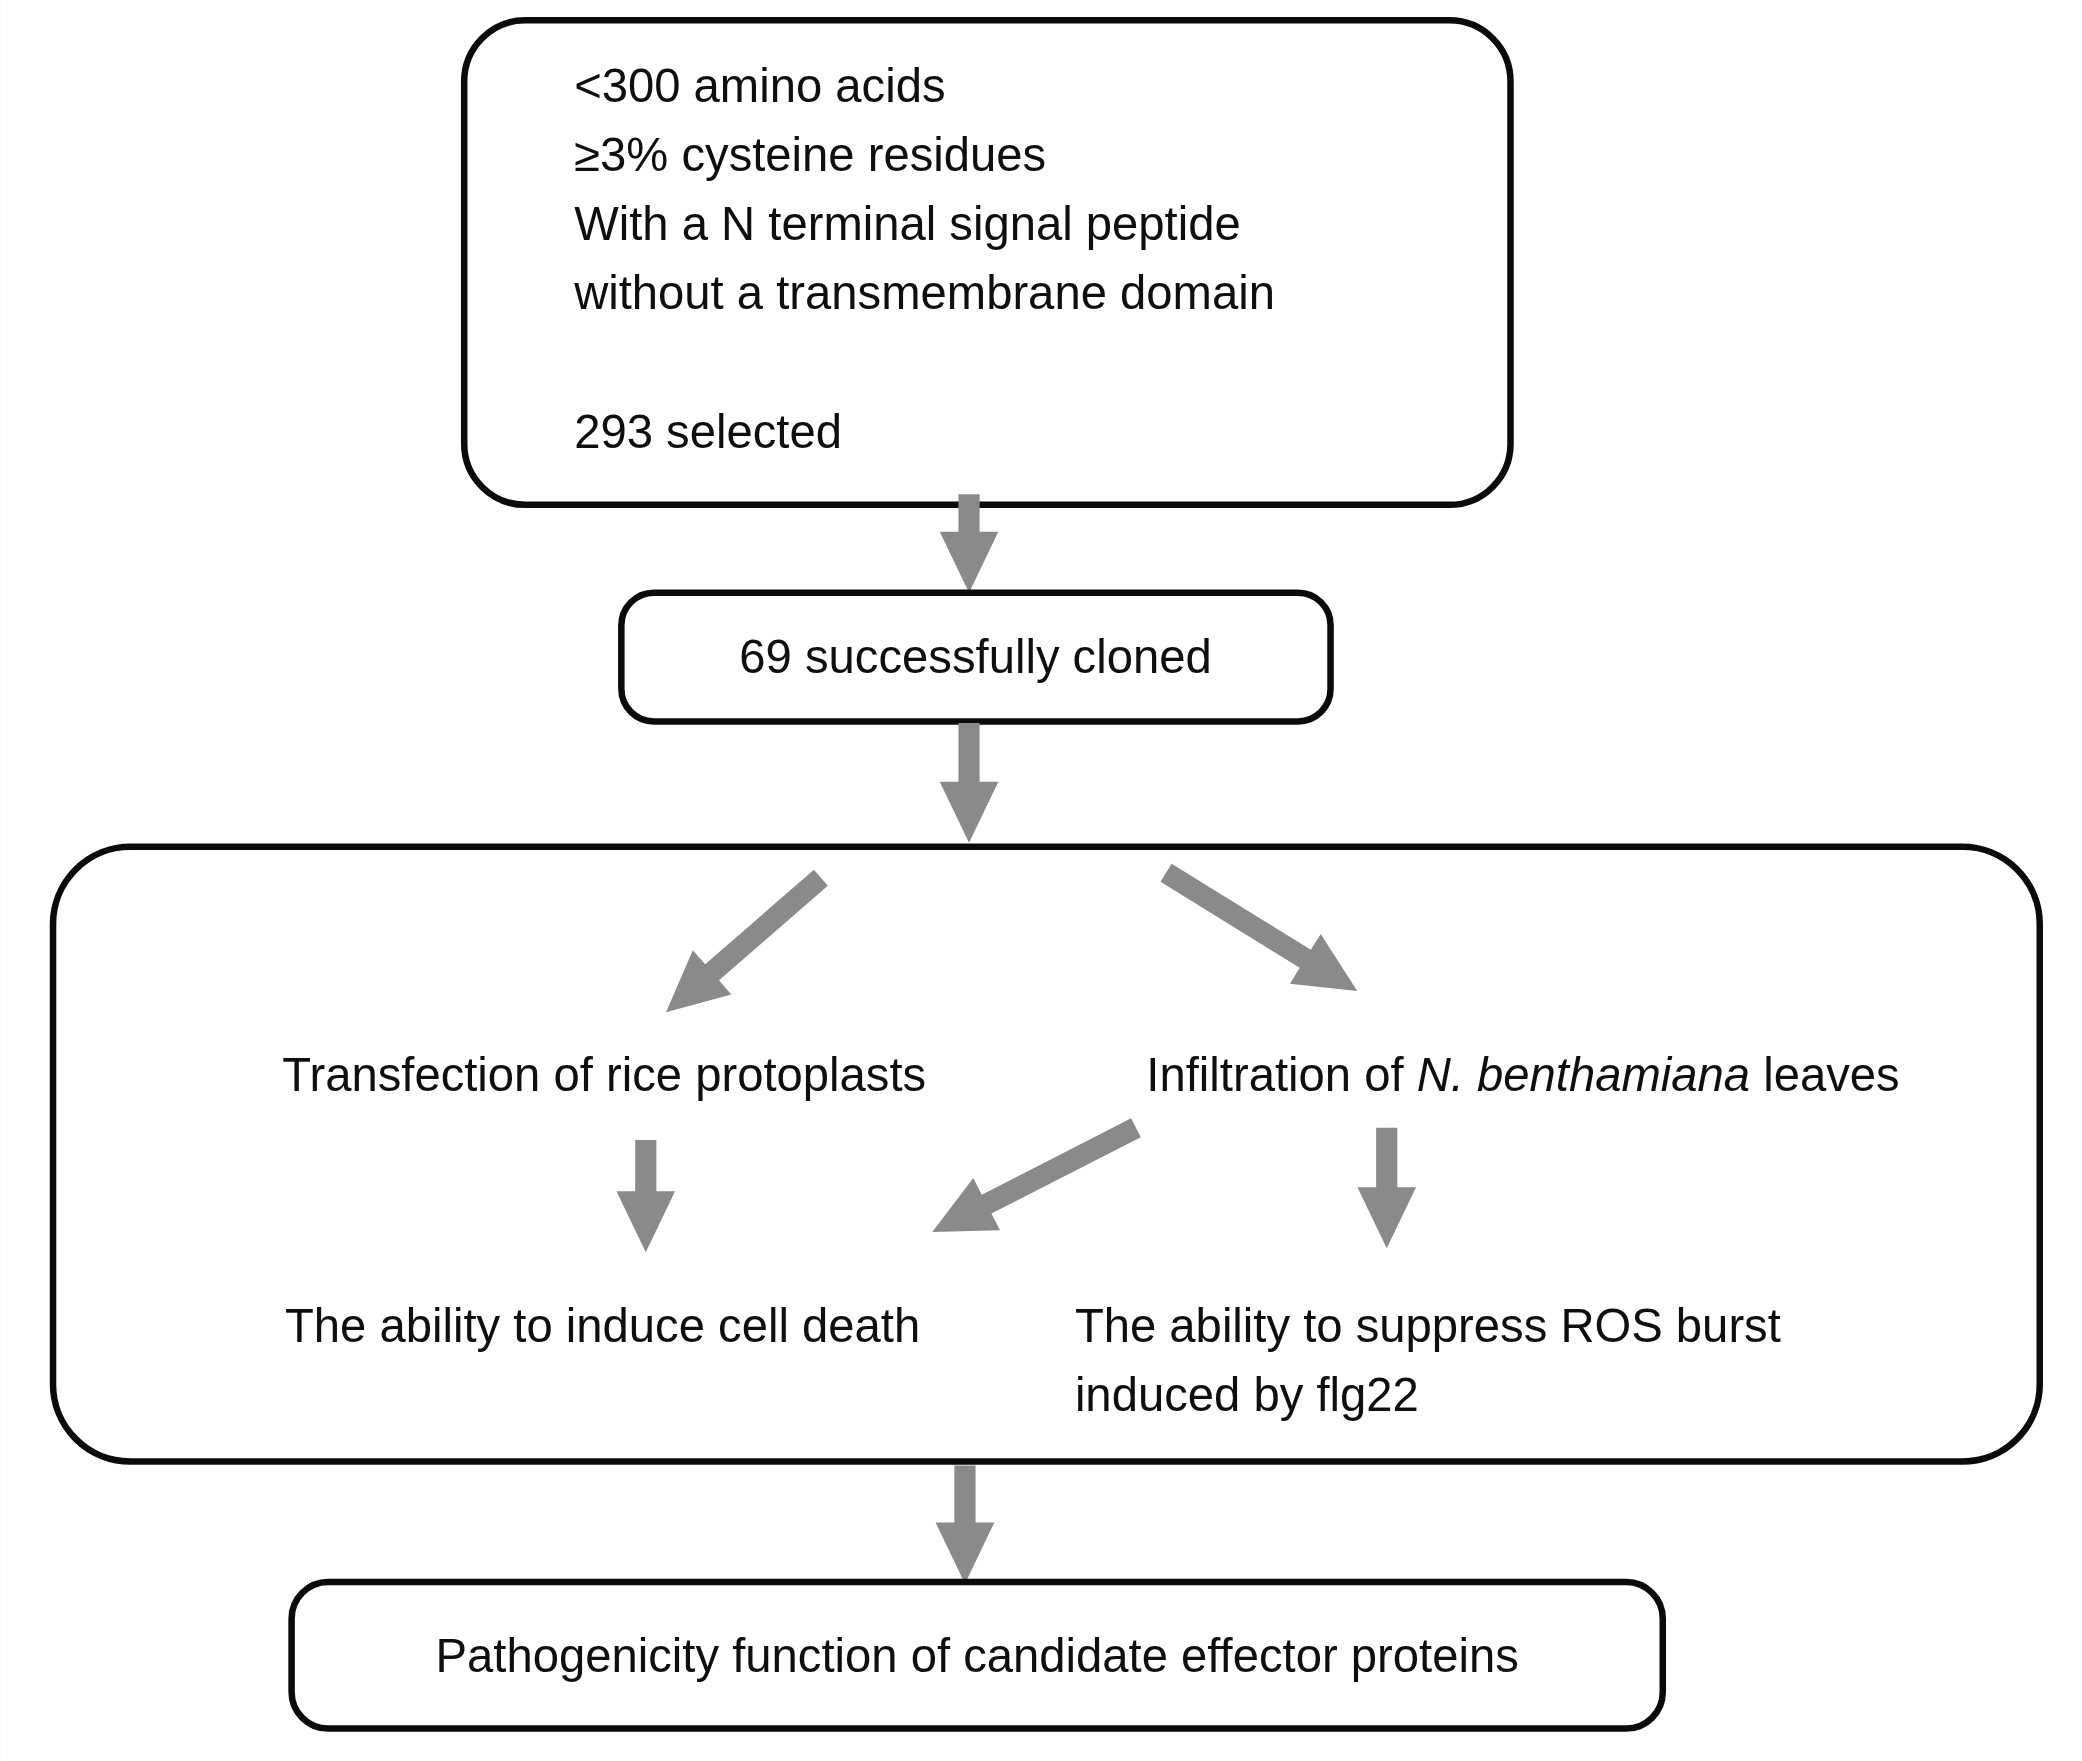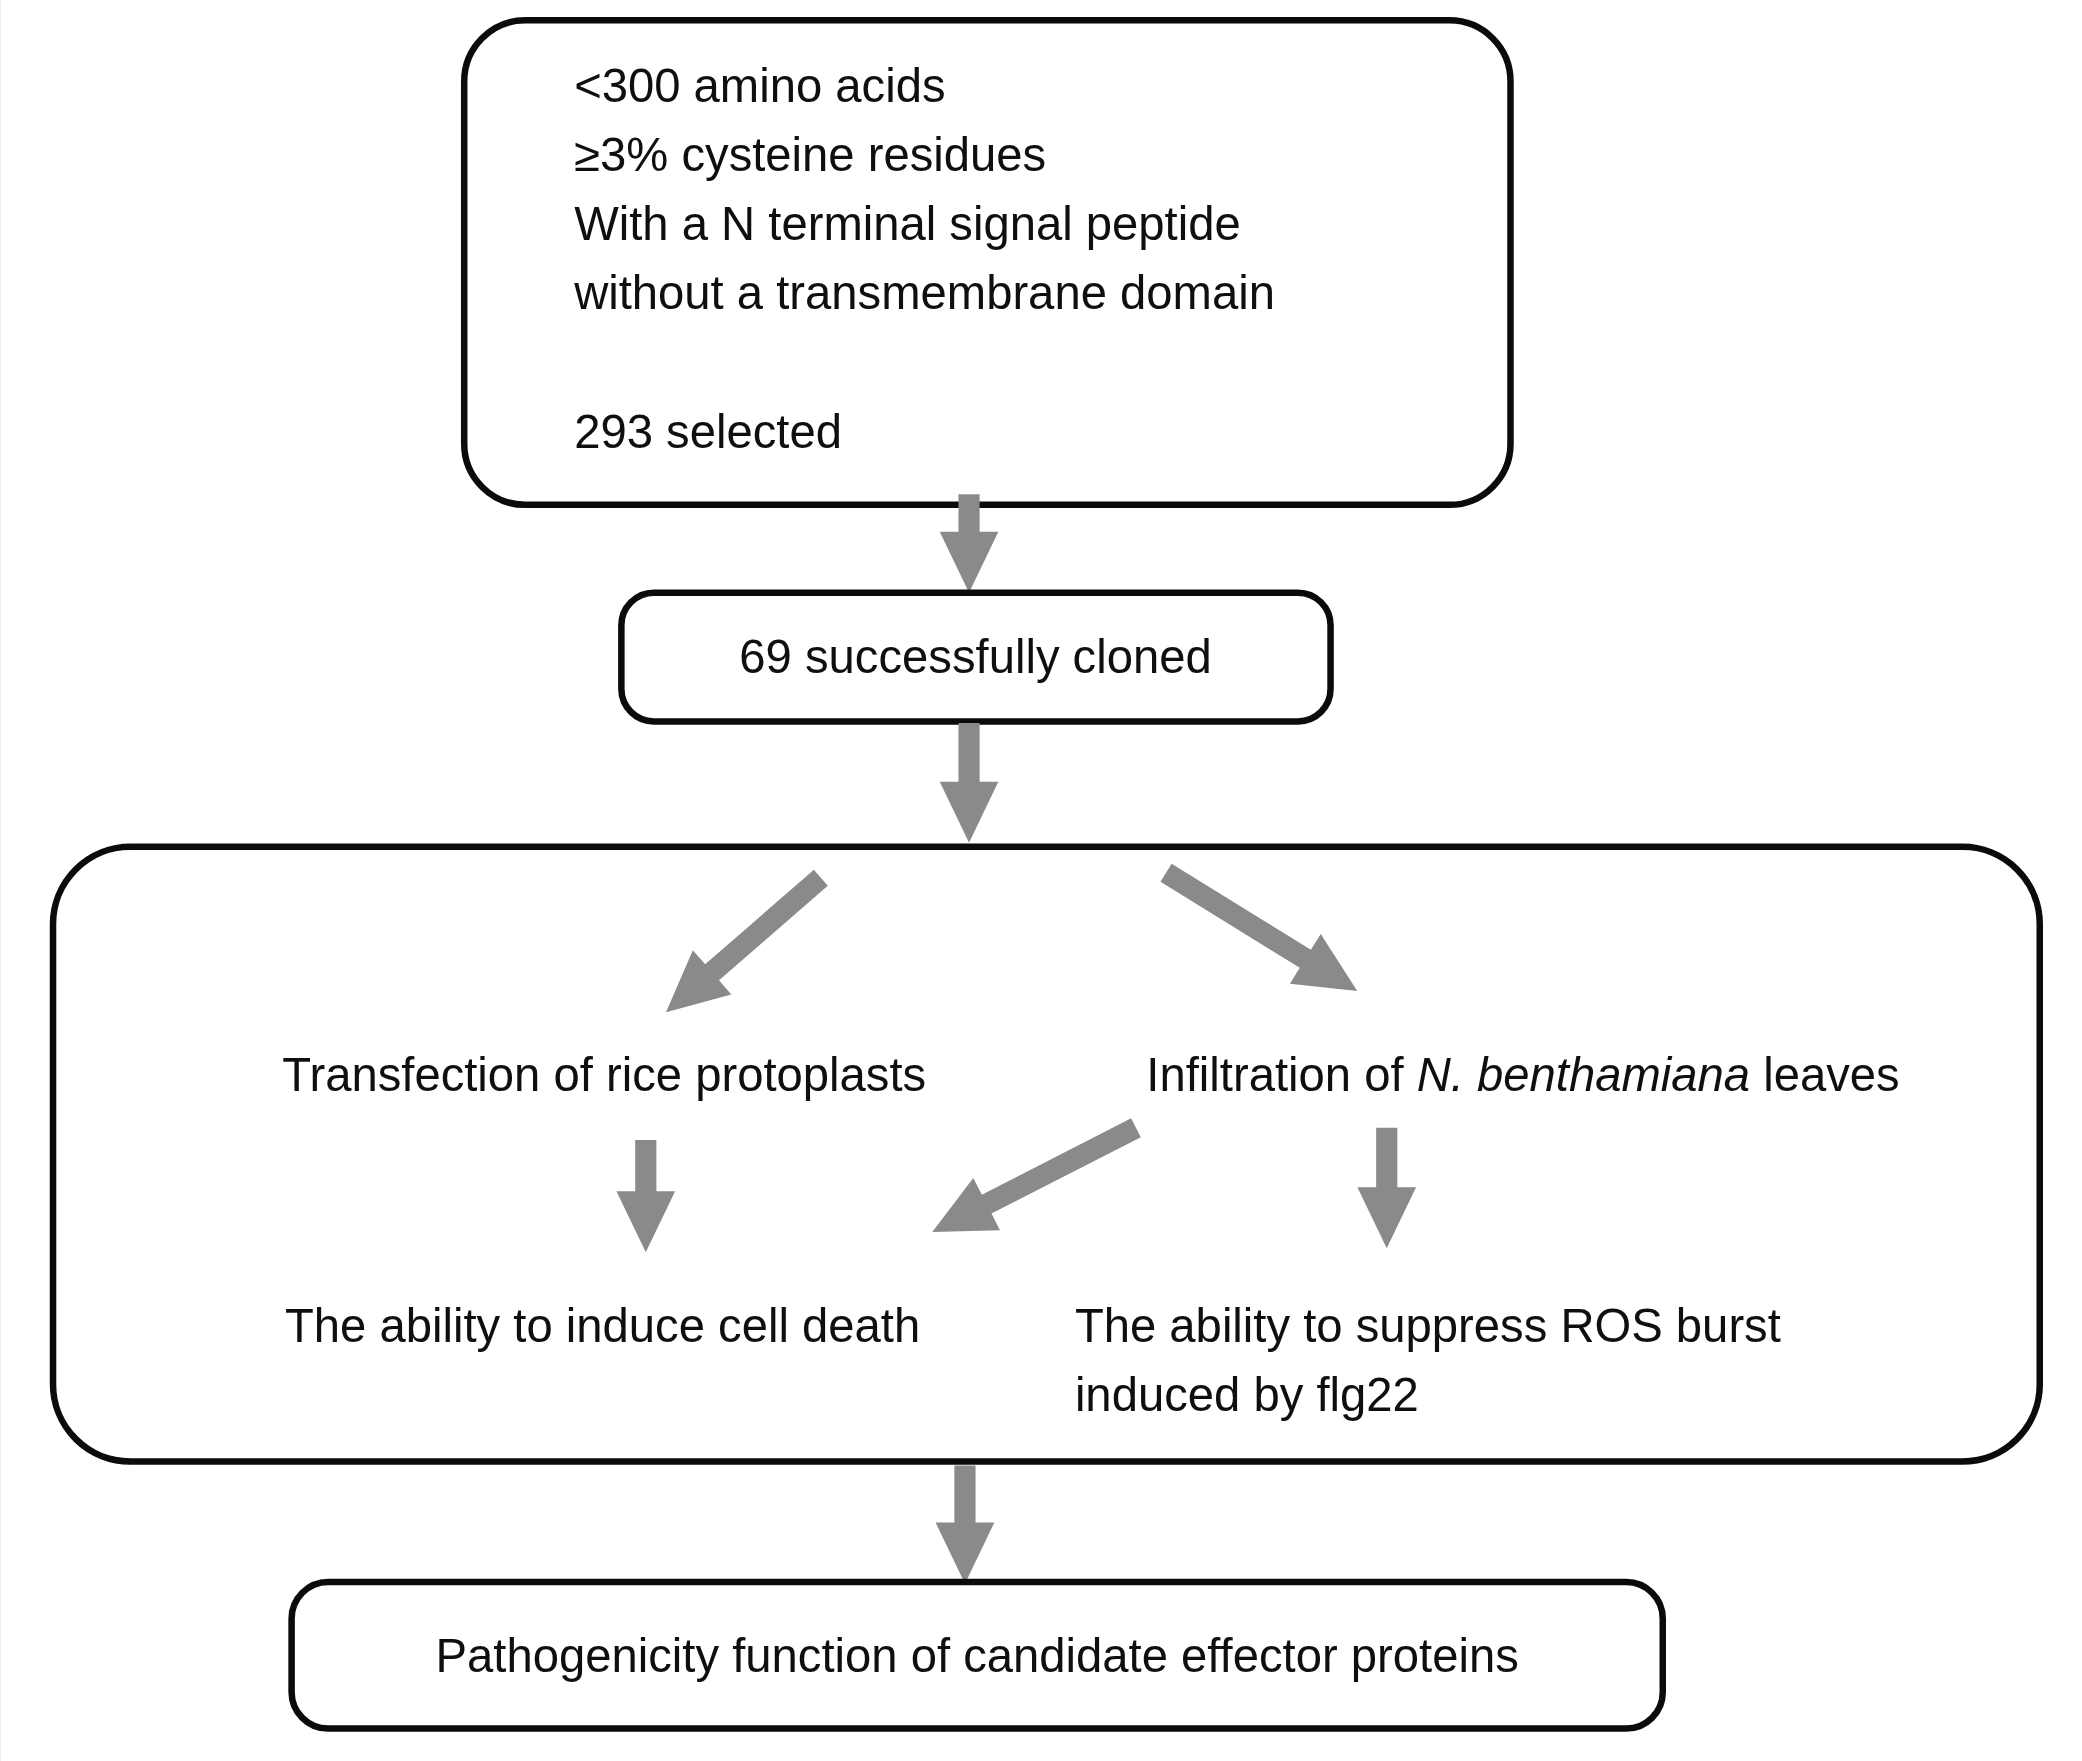--- a/index.html
+++ b/index.html
@@ -3,21 +3,21 @@
 <meta charset="utf-8">
 <style>
   html, body {
     margin: 0;
     padding: 0;
     background: #ffffff;
   }
   .canvas-wrap {
     width: 1977px;
     height: 1762px;
-    background: #3b82f6;
+    background: #fde047;
   }
   svg { display: block; }
   .box {
     fill: #ffffff;
     stroke: #0b0b0b;
     stroke-width: 8;
   }
   .lbl {
     font-family: "Liberation Sans", sans-serif;
     font-size: 58px;

